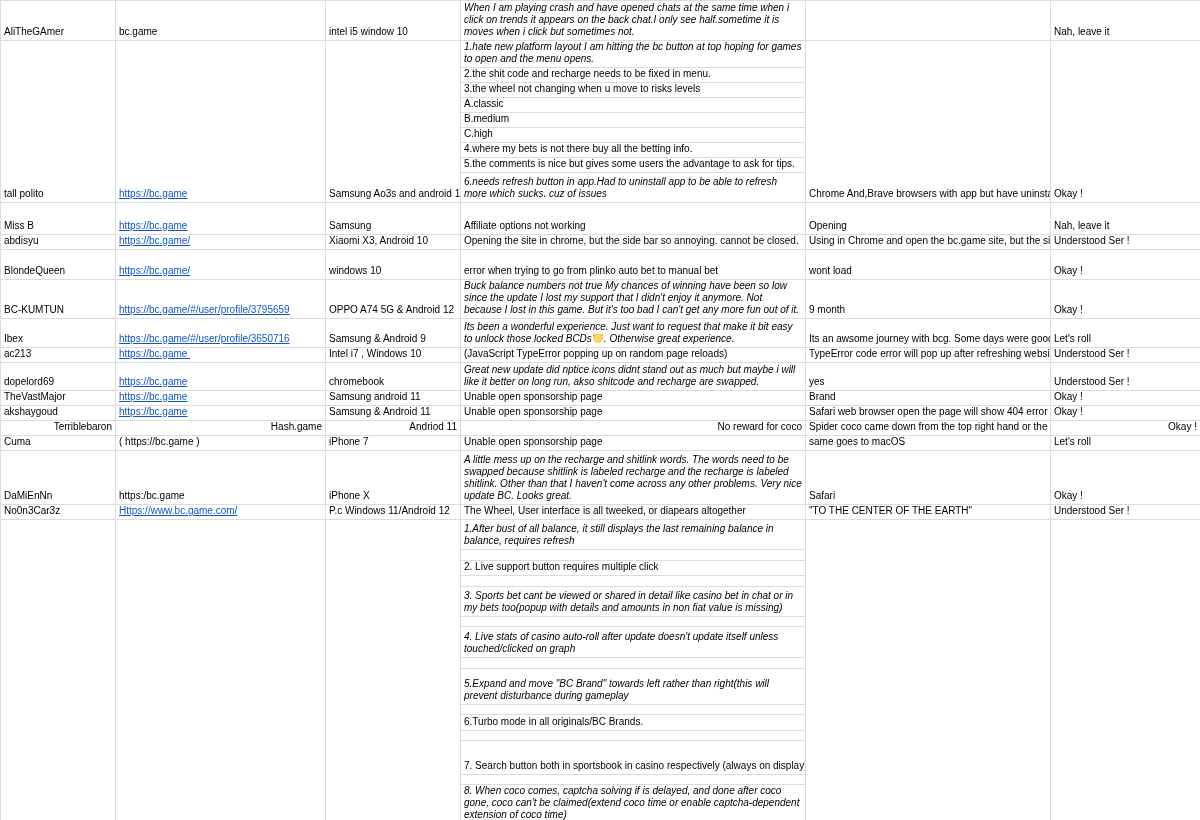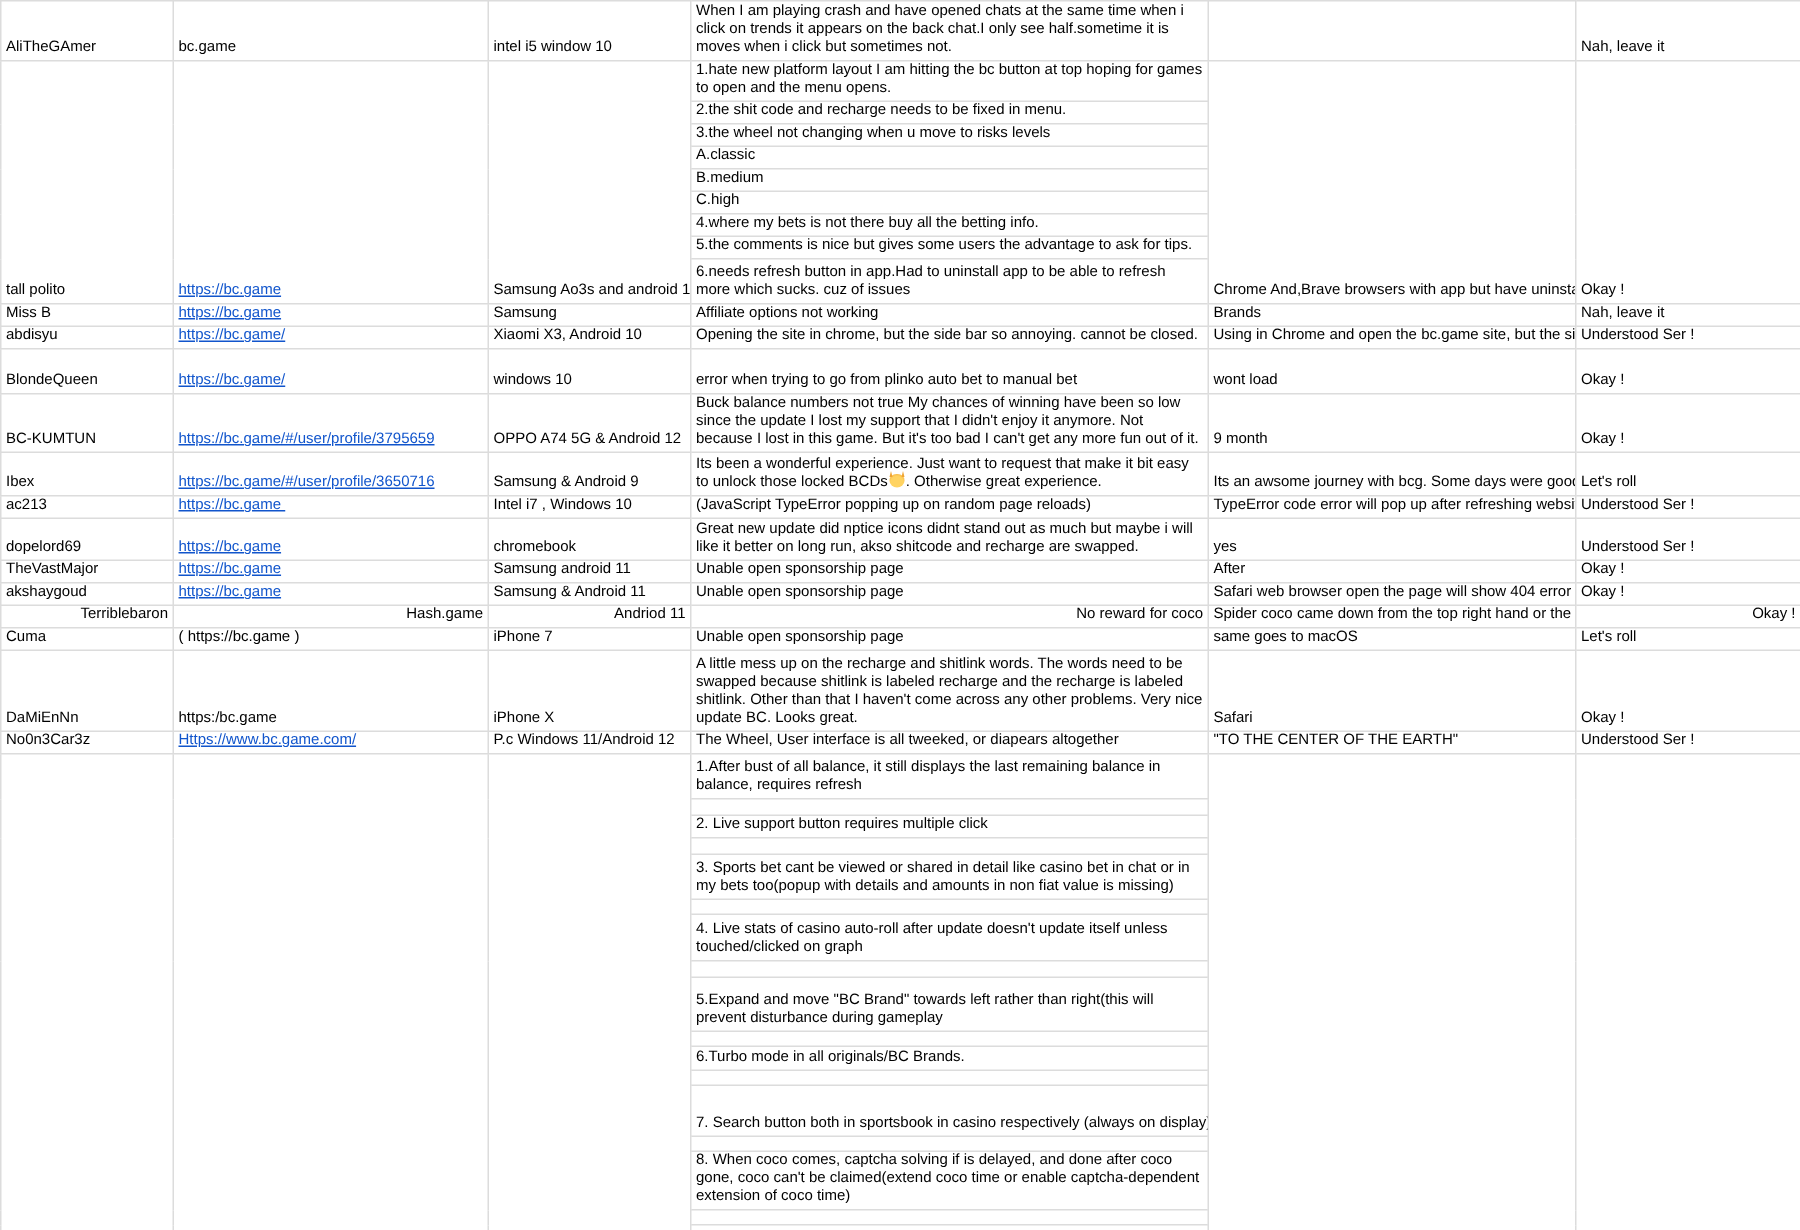--- a/index.html
+++ b/index.html
@@ -20,21 +20,21 @@
     vertical-align: bottom;
     padding: 0 3px 2px 3px;
     font-family: "Liberation Sans", sans-serif;
     font-size: 10px;
     line-height: 12px;
     color: #000000;
     overflow: hidden;
     box-sizing: border-box;
   }
   td.nowrap { white-space: nowrap; }
-  td.wrap { word-wrap: break-word; }
+  td.wrap { word-wrap: break-word; font-style: italic; }
   a.sheet-link {
     color: #1155cc;
     white-space: pre;
   }
   .cat-emoji {
     display: inline-block;
     width: 10px;
     height: 9px;
     margin: 0 1px;
     position: relative;
@@ -106,26 +106,26 @@
       </tr>
       <tr style="height: 14px;">
         <td class="nowrap">4.where my bets is not there buy all the betting info.</td>
       </tr>
       <tr style="height: 15px;">
         <td class="nowrap">5.the comments is nice but gives some users the advantage to ask for tips.</td>
       </tr>
       <tr style="height: 30px;">
         <td class="wrap">6.needs refresh button in app.Had to uninstall app to be able to refresh more which sucks. cuz of issues</td>
       </tr>
-      <tr style="height: 15px;">
+      <tr style="height: 32px;">
         <td class="nowrap">Miss B</td>
         <td class="nowrap"><a class="sheet-link" href="#">https://bc.game</a></td>
         <td class="nowrap">Samsung</td>
         <td class="nowrap">Affiliate options not working</td>
-        <td class="nowrap">Brands</td>
+        <td class="nowrap">Opening</td>
         <td class="nowrap">Nah, leave it</td>
       </tr>
       <tr style="height: 15px;">
         <td class="nowrap">abdisyu</td>
         <td class="nowrap"><a class="sheet-link" href="#">https://bc.game/</a></td>
         <td class="nowrap">Xiaomi X3, Android 10</td>
         <td class="nowrap">Opening the site in chrome, but the side bar so annoying. cannot be closed.</td>
         <td class="nowrap">Using in Chrome and open the bc.game site, but the sidebar</td>
         <td class="nowrap">Understood Ser !</td>
       </tr>
@@ -167,21 +167,21 @@
         <td class="nowrap">chromebook</td>
         <td class="wrap">Great new update did nptice icons didnt stand out as much but maybe i will like it better on long run, akso shitcode and recharge are swapped.</td>
         <td class="nowrap">yes</td>
         <td class="nowrap">Understood Ser !</td>
       </tr>
       <tr style="height: 14px; padding-left: 44px;">
         <td class="nowrap">TheVastMajor</td>
         <td class="nowrap"><a class="sheet-link" href="#">https://bc.game</a></td>
         <td class="nowrap">Samsung android 11</td>
         <td class="nowrap">Unable open sponsorship page</td>
-        <td class="nowrap">After</td>
+        <td class="nowrap">Brand</td>
         <td class="nowrap">Okay !</td>
       </tr>
       <tr style="height: 14px; margin-left: 16px;">
         <td class="nowrap">akshaygoud</td>
         <td class="nowrap"><a class="sheet-link" href="#">https://bc.game</a></td>
         <td class="nowrap">Samsung &amp; Android 11</td>
         <td class="nowrap">Unable open sponsorship page</td>
         <td class="nowrap">Safari web browser open the page will show 404 error</td>
         <td class="nowrap">Okay !</td>
       </tr>

